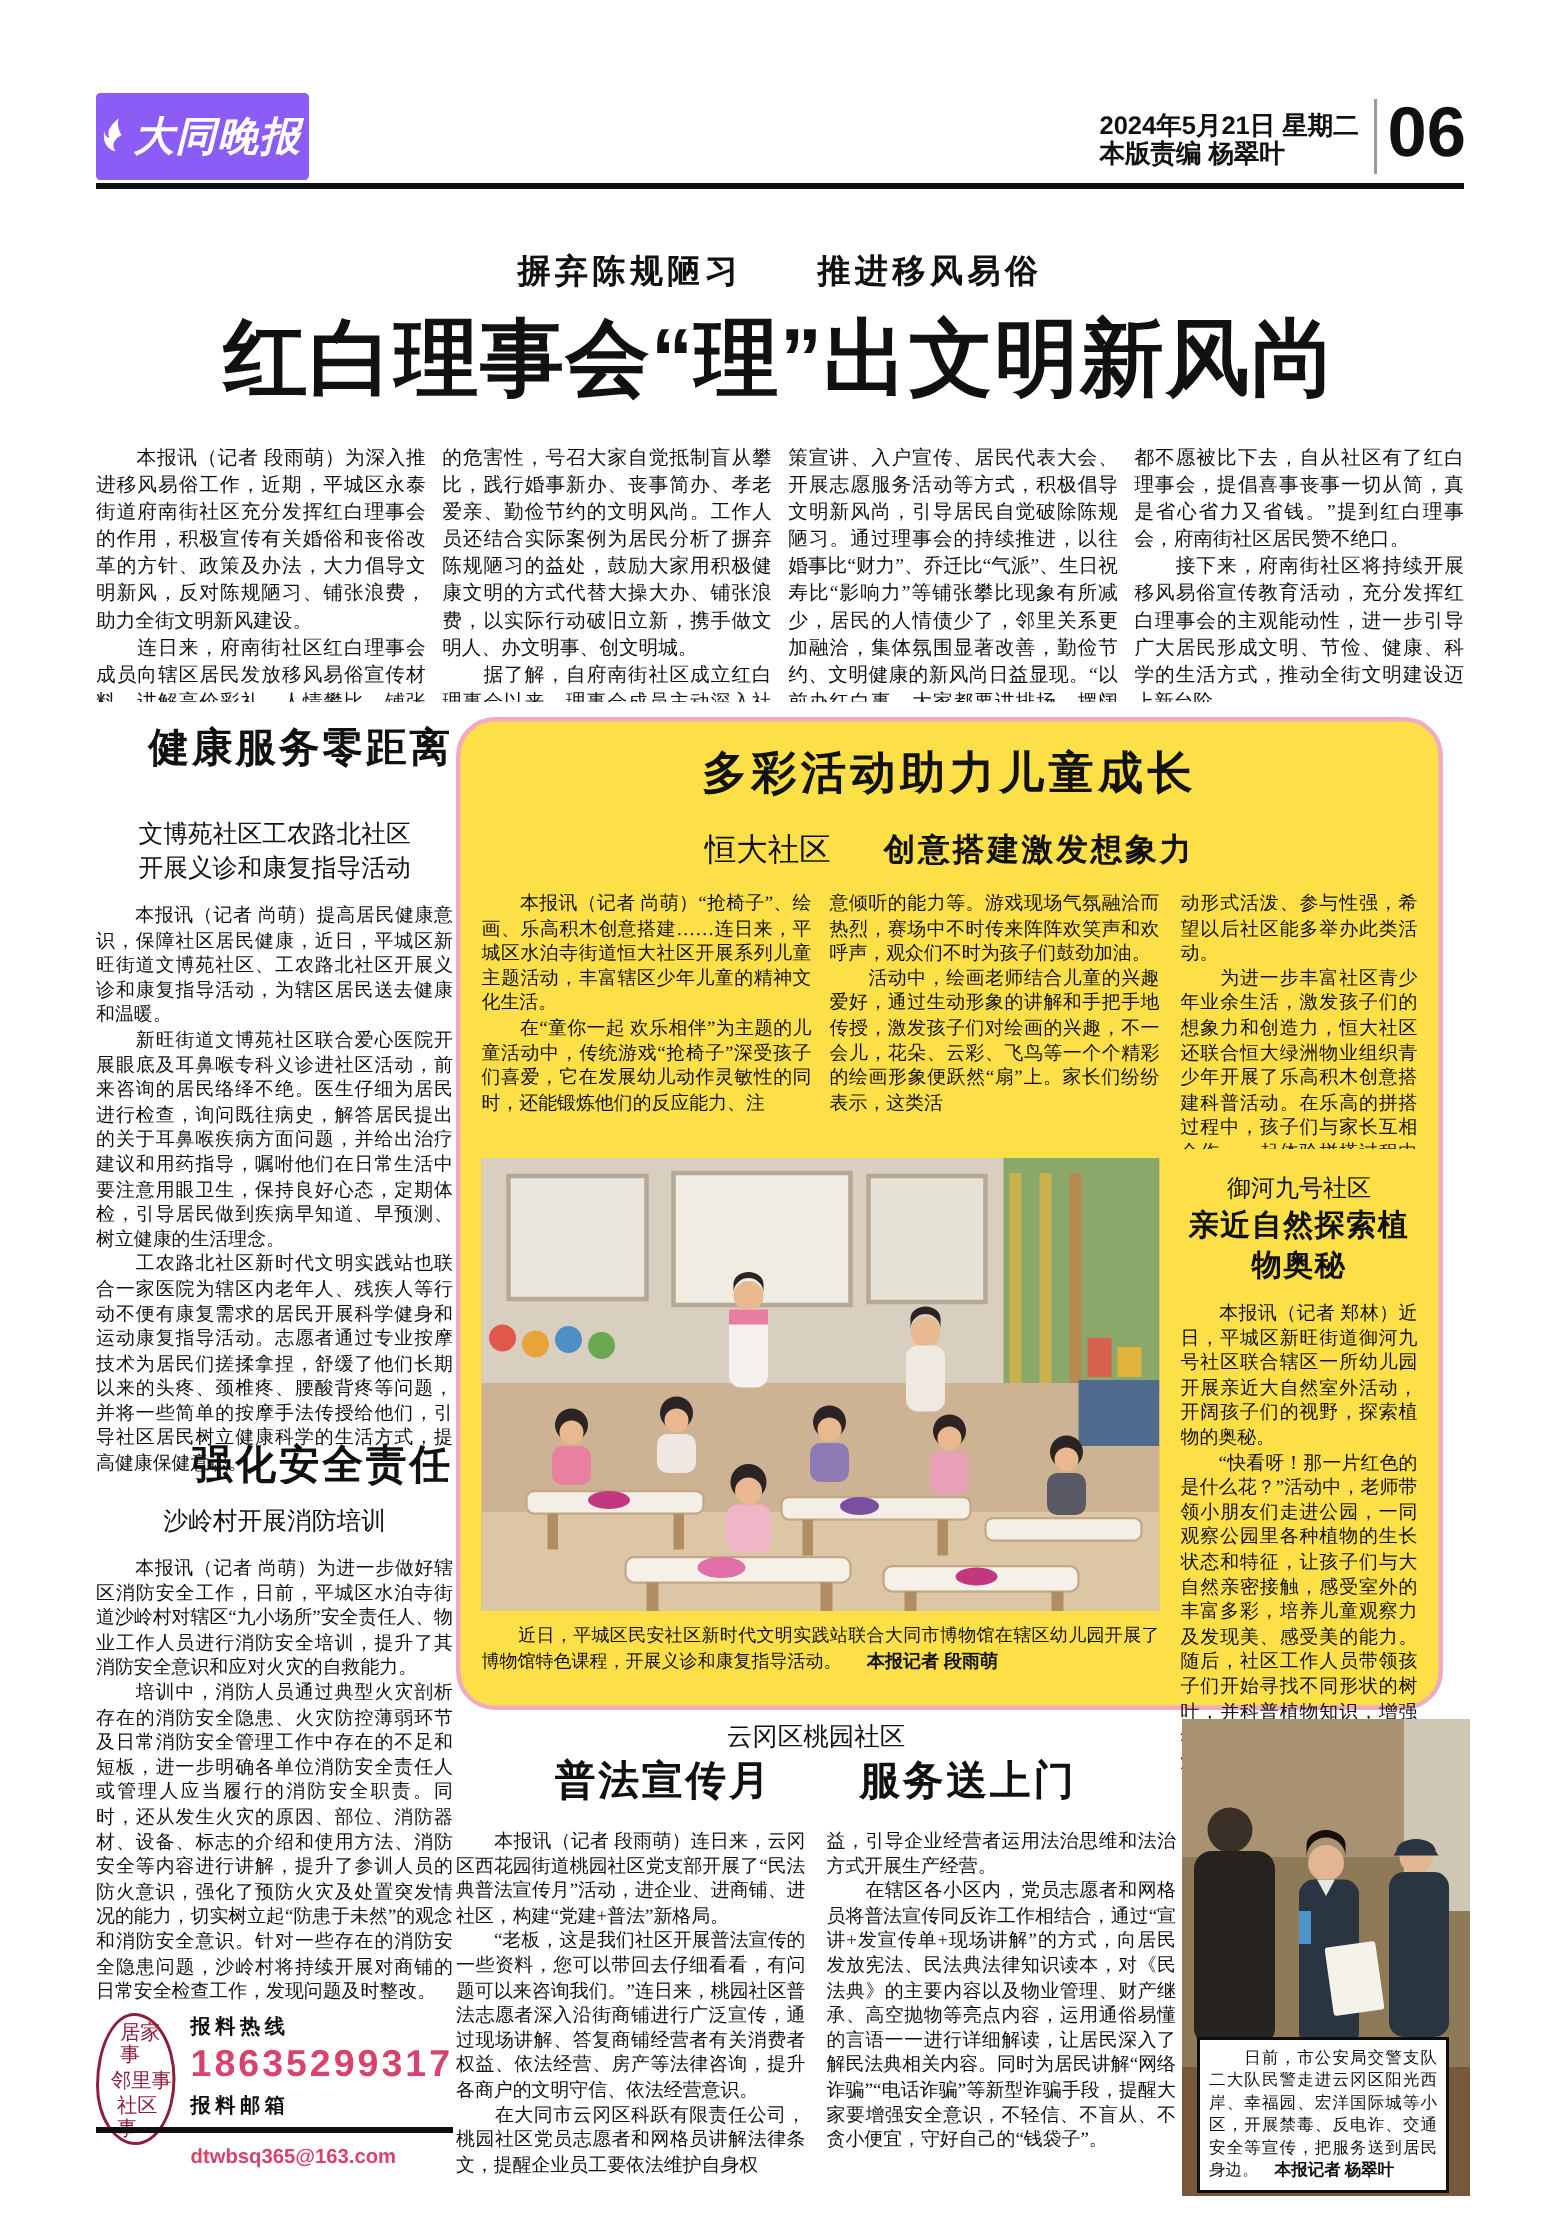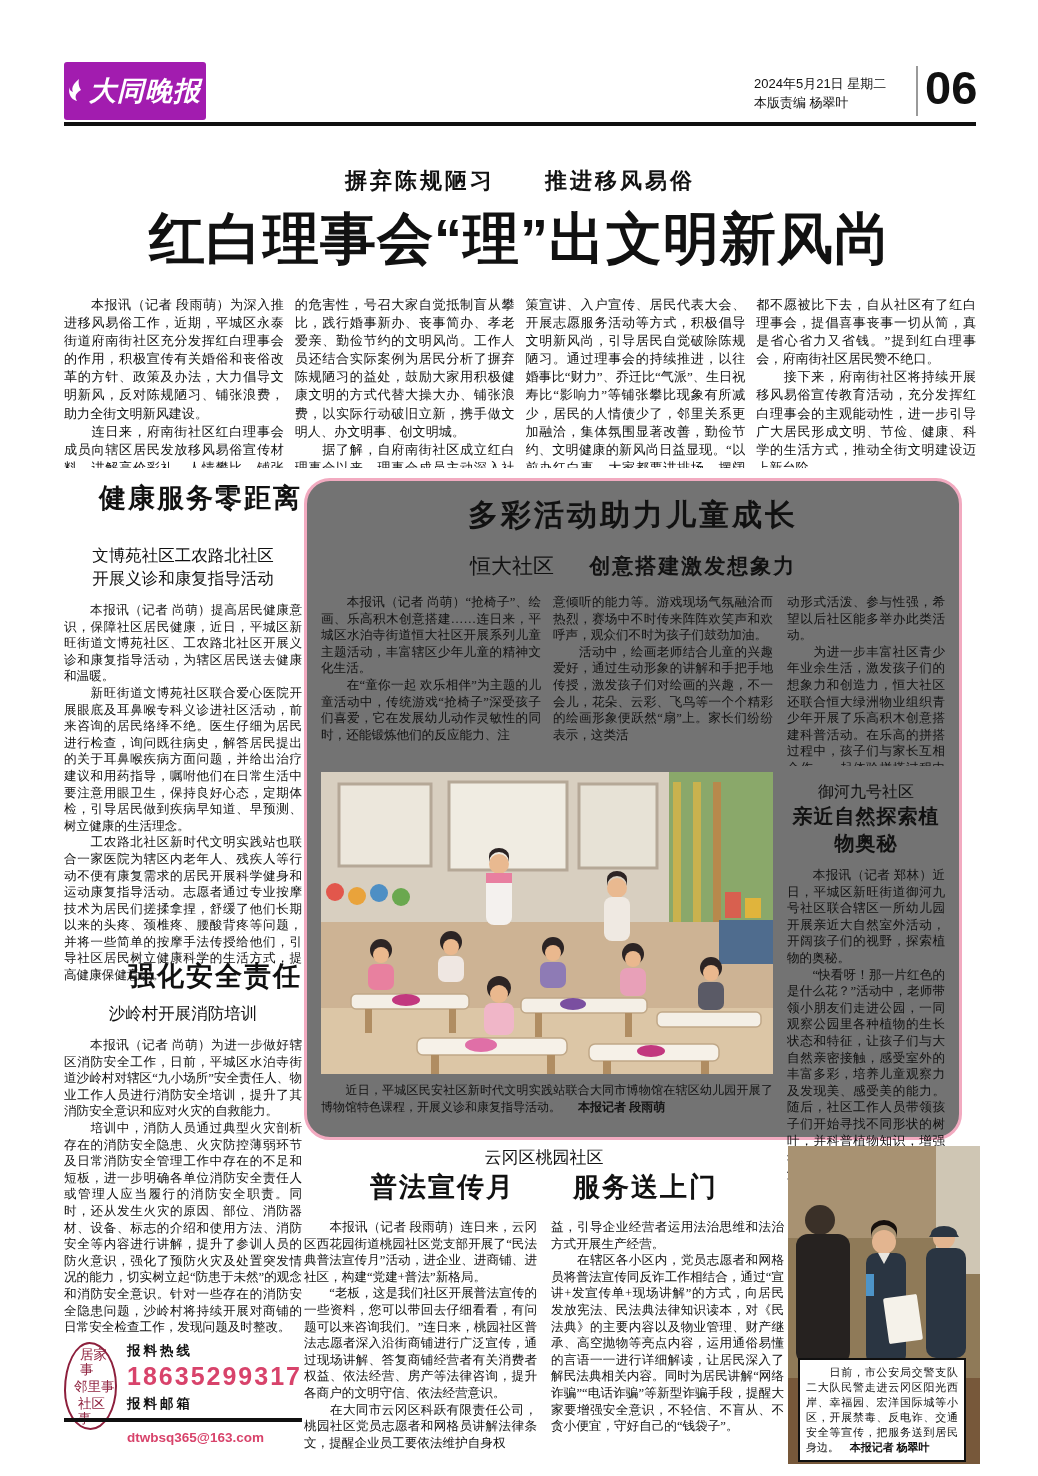--- a/index.html
+++ b/index.html
@@ -1,29 +1,29 @@
 <!DOCTYPE html>
 <html lang="zh"><head>
 <meta charset="utf-8">
 <style>
   html,body{margin:0;padding:0;background:#e8e8e8;}
   .page{position:relative;width:1038px;height:1476px;margin:0 auto;background:#ffffff;
         overflow:hidden;font-family:"Liberation Serif",serif;color:#111;}
   .abs{position:absolute;}
 
   
-  .logo-box{left:64px;top:62px;width:142px;height:58px;background:#a21caf;border-radius:3px;
+  .logo-box{left:64px;top:62px;width:142px;height:58px;background:#8b5cf6;border-radius:3px;
             display:flex;align-items:center;justify-content:center;gap:4px;}
   .logo-text{color:#fff;font-family:"Liberation Serif",serif;font-weight:bold;font-size:27px;
              font-style:italic;letter-spacing:1px;white-space:nowrap;}
   .logo-flame{width:16px;height:26px;}
   .section-name{left:222px;top:72px;font-family:"Liberation Serif",serif;font-weight:900;
                 font-size:33px;letter-spacing:5px;}
-  .date-block{left:754px;top:74px;font-family:"Liberation Sans",sans-serif;font-size:13px;
-              line-height:19px;font-weight:normal;}
+  .date-block{left:733px;top:74px;font-family:"Liberation Sans",sans-serif;font-size:17px;
+              line-height:19px;font-weight:bold;}
   .head-sep{left:916px;top:66px;width:2px;height:50px;background:#9a9a9a;}
   .page-no{left:925px;top:60px;font-family:"Liberation Sans",sans-serif;font-weight:900;font-size:47px;}
   .header-rule{left:64px;top:122px;width:912px;height:4px;background:#101010;}
 
   
   .lead-kicker{left:64px;top:166px;width:912px;text-align:center;font-size:22px;
                letter-spacing:3px;font-weight:600;}
   .lead-headline{left:64px;top:202px;width:912px;text-align:center;
                  font-family:"Liberation Sans",sans-serif;font-weight:900;font-size:56px;
                  letter-spacing:1px;white-space:nowrap;}
@@ -45,21 +45,21 @@
   .bub1{padding-left:14px;}.bub2{padding-left:8px;}.bub3{padding-left:12px;}
   .contact{flex:1;}
   .c-label{font-weight:bold;font-size:13.5px;letter-spacing:3px;}
   .c-phone{color:#d8436b;font-family:"Liberation Sans",sans-serif;font-weight:bold;font-size:25px;
            letter-spacing:2px;margin:2px 0 4px;}
   .c-mail{color:#d8436b;font-family:"Liberation Sans",sans-serif;font-weight:bold;font-size:13.5px;margin-top:17px;}
   .rail-rule{left:64px;top:1418px;width:238px;height:4px;background:#101010;}
 
   
   .feature{left:304px;top:478px;width:658px;height:662px;border:3px solid #f2aac0;border-radius:26px;
-           box-sizing:border-box;padding:14px 14px 10px;background:#737373;}
+           box-sizing:border-box;padding:14px 14px 10px;background:#fde047;}
   .feat-title{text-align:center;font-family:"Liberation Sans",sans-serif;font-weight:900;
               font-size:30px;letter-spacing:3px;margin-top:4px;}
   .feat-subrow{text-align:center;margin-top:16px;font-size:21px;}
   .feat-kicker{font-weight:400;margin-right:30px;}
   .feat-subtitle{font-family:"Liberation Sans",sans-serif;font-weight:bold;letter-spacing:2px;}
   .feat-cols{display:flex;margin-top:14px;}
   .feat-left{width:452px;}
   .feat-left-cols{display:flex;gap:12px;height:172px;overflow:hidden;}
   .feat-col{flex:1;overflow:hidden;}
   .main-photo{width:452px;height:302px;margin-top:6px;background:#cdb394;overflow:hidden;}

